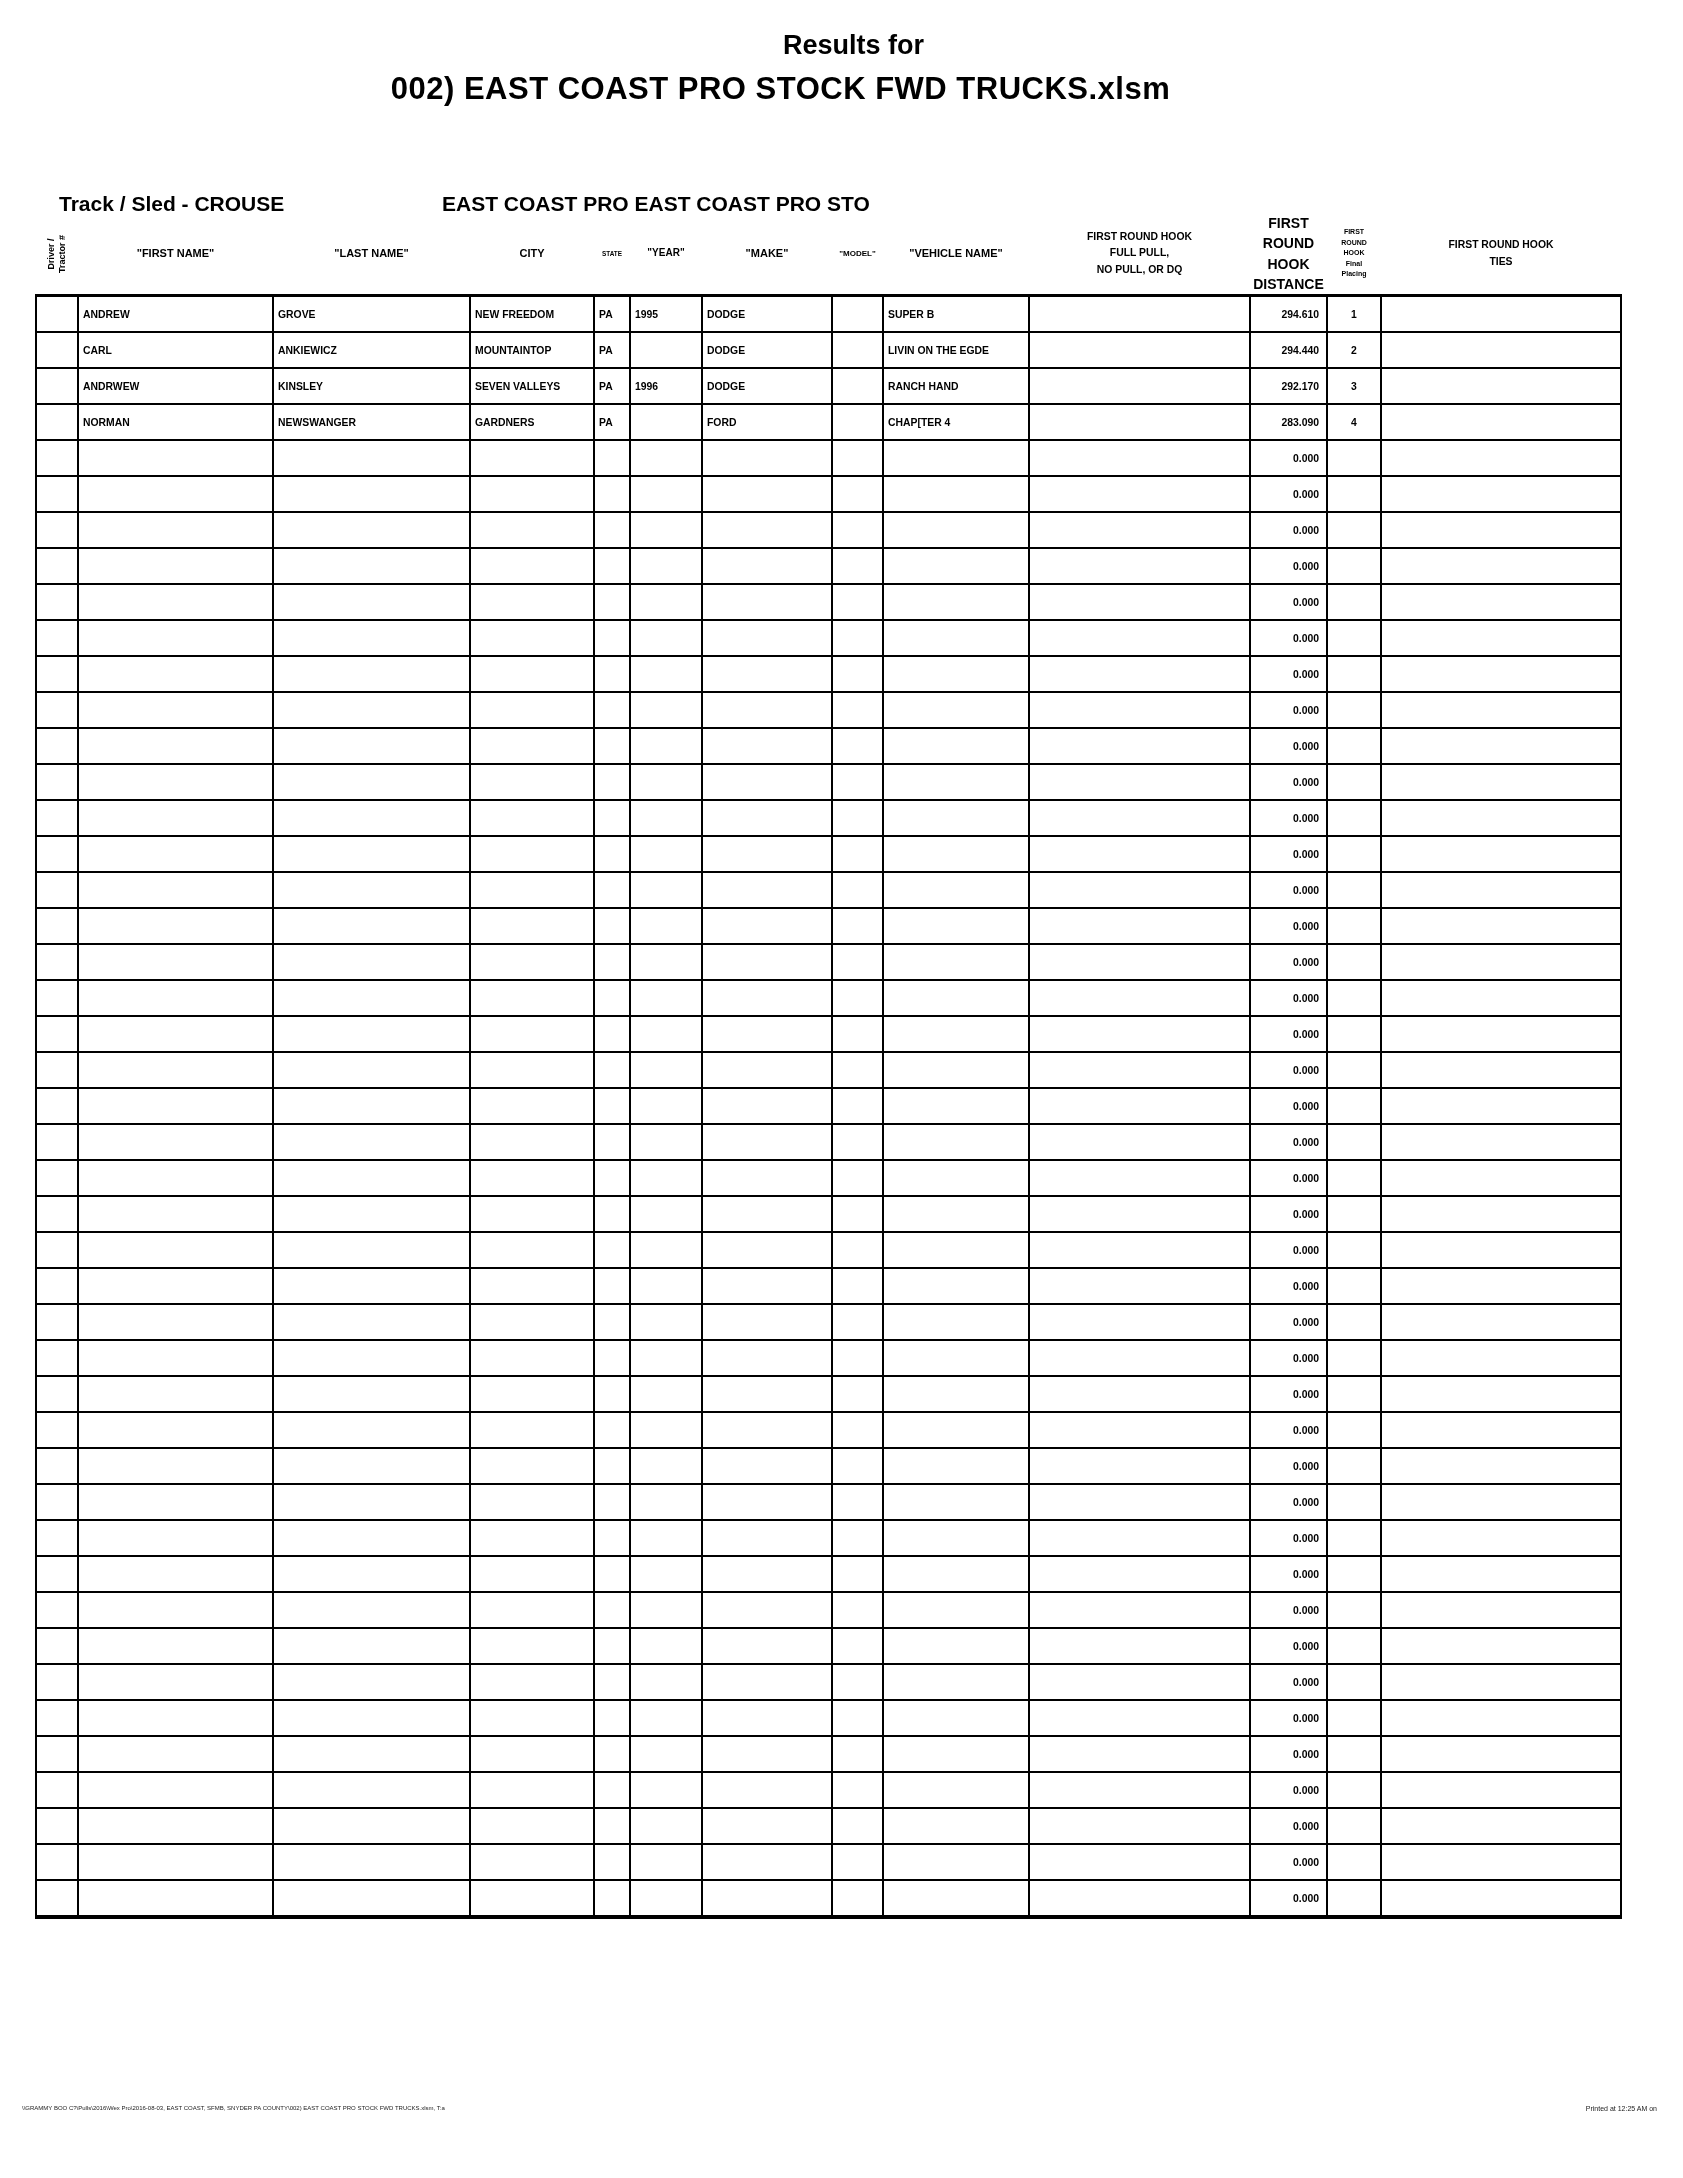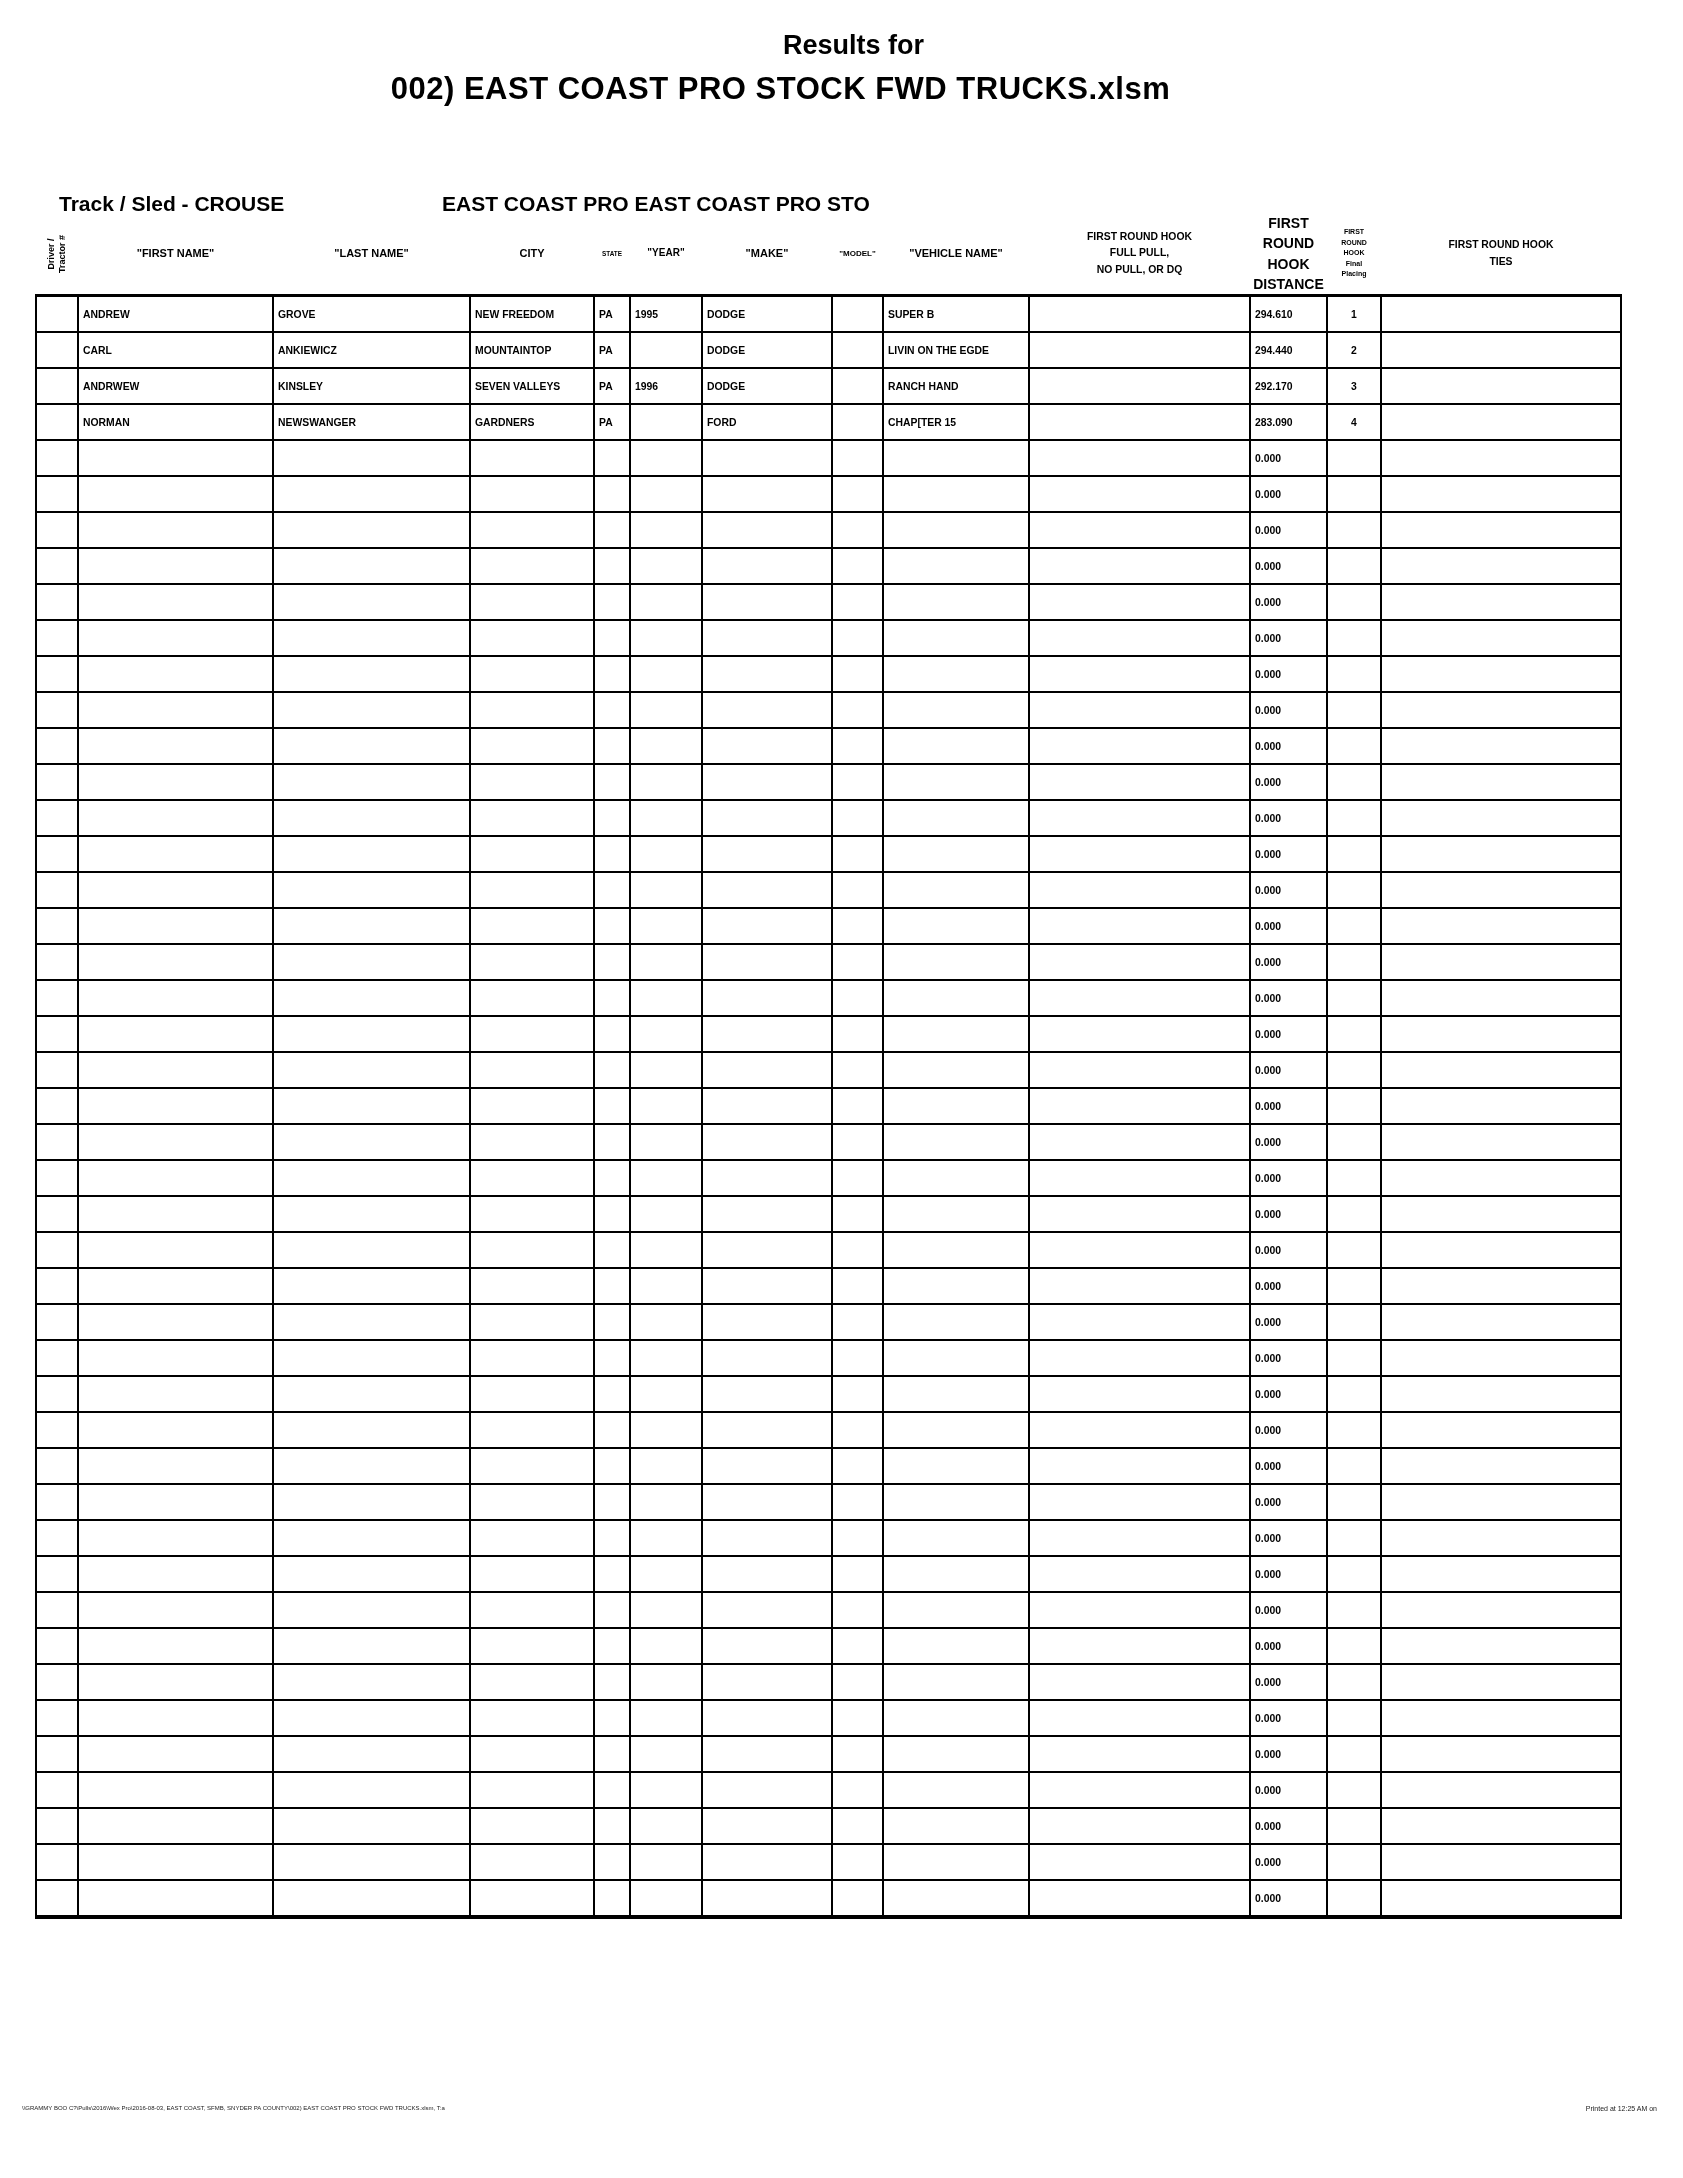--- a/index.html
+++ b/index.html
@@ -41,21 +41,21 @@
   th.h-placing{font-size:7px;line-height:1.5;}
   th.h-ties{font-size:10.4px;line-height:1.6;}
 
   tbody td{
     border:2px solid #000;height:32px;
     font-size:10.4px;font-weight:bold;
     padding:1px 4px;vertical-align:middle;
     white-space:nowrap;overflow:visible;
   }
   td.c-first,td.c-last,td.c-city,td.c-state,td.c-year,td.c-make,td.c-model,td.c-vehicle{text-align:left;}
-  td.c-distance{text-align:left;padding-right:15px;}
+  td.c-distance{text-align:right;padding-right:7px;}
   td.c-placing{text-align:center;}
 
   .footer-item{position:absolute;top:2105px;font-weight:normal;white-space:nowrap;}
   #footerleft{left:22px;font-size:6px;color:#222;}
   #footerright{right:26px;font-size:7px;color:#222;}
 </style>
 </head>
 <body>
 
 <div class="page-title" id="title1">Results for</div>
@@ -156,21 +156,21 @@
       </tr>
       <tr>
         <td class="c-driver"></td>
         <td class="c-first">NORMAN</td>
         <td class="c-last">NEWSWANGER</td>
         <td class="c-city">GARDNERS</td>
         <td class="c-state">PA</td>
         <td class="c-year"></td>
         <td class="c-make">FORD</td>
         <td class="c-model"></td>
-        <td class="c-vehicle">CHAP[TER 15</td>
+        <td class="c-vehicle">CHAP[TER 4</td>
         <td class="c-full_pull"></td>
         <td class="c-distance">283.090</td>
         <td class="c-placing">4</td>
         <td class="c-ties"></td>
       </tr>
       <tr>
         <td class="c-driver"></td>
         <td class="c-first"></td>
         <td class="c-last"></td>
         <td class="c-city"></td>

